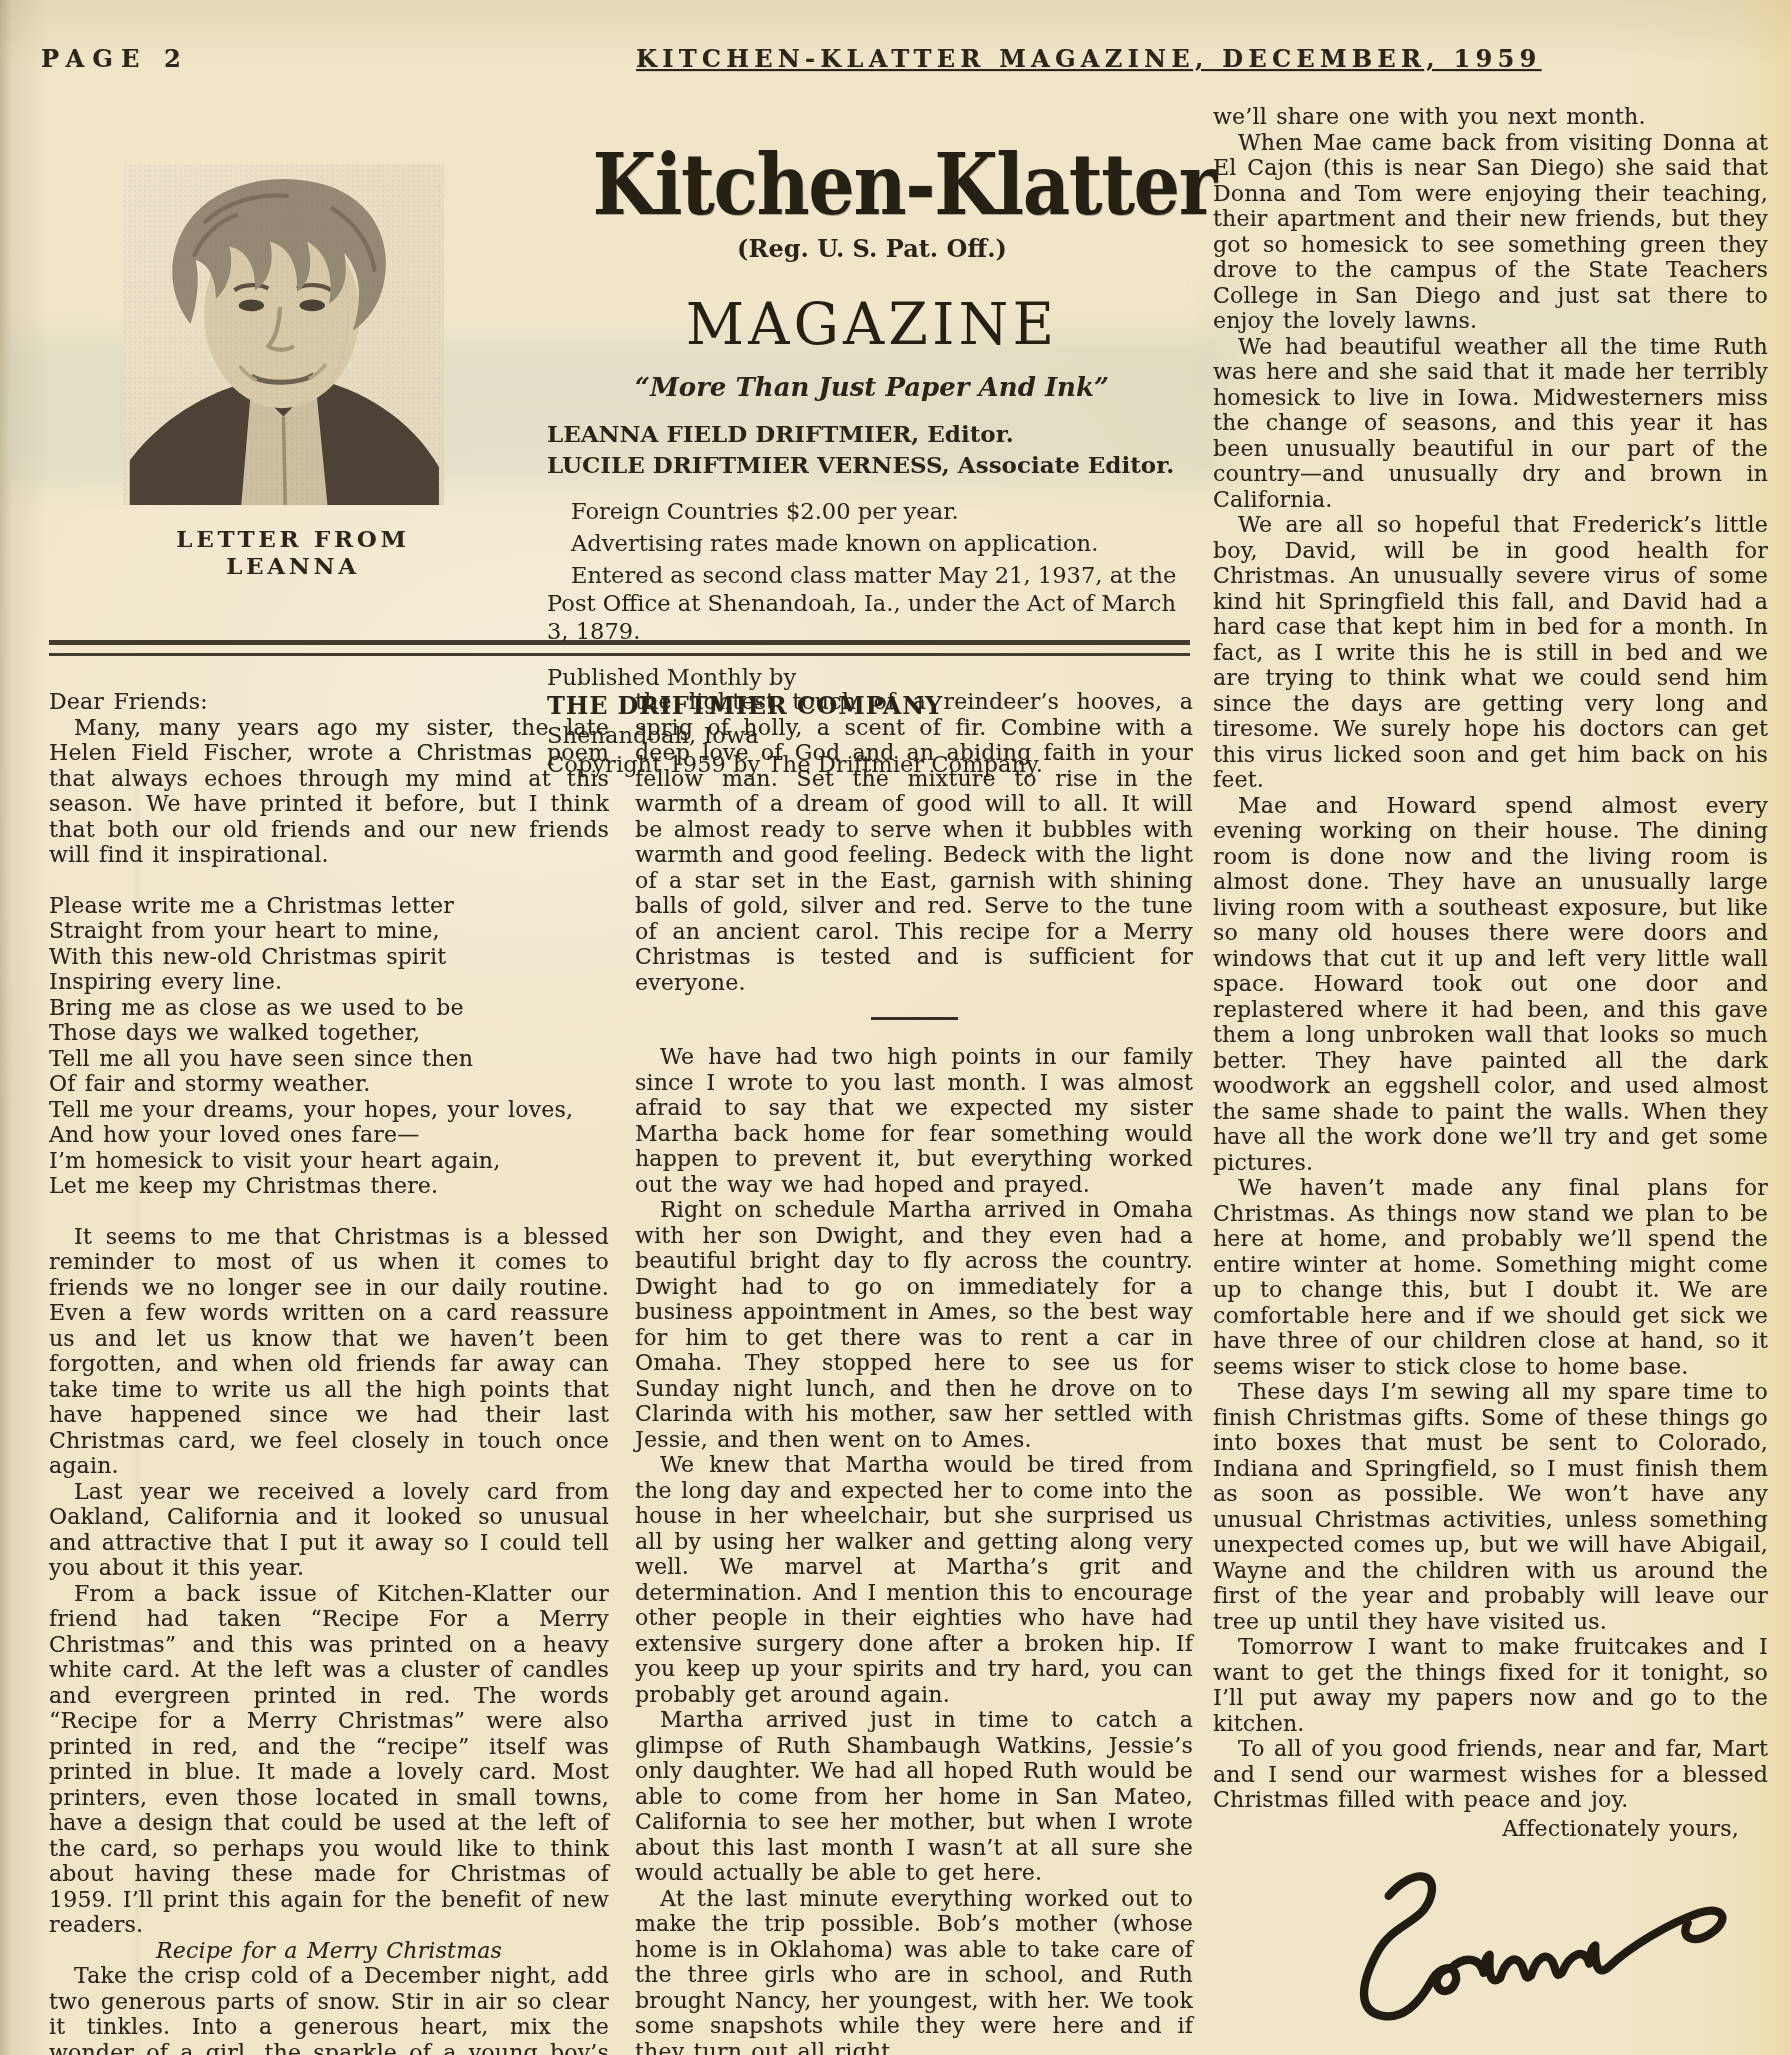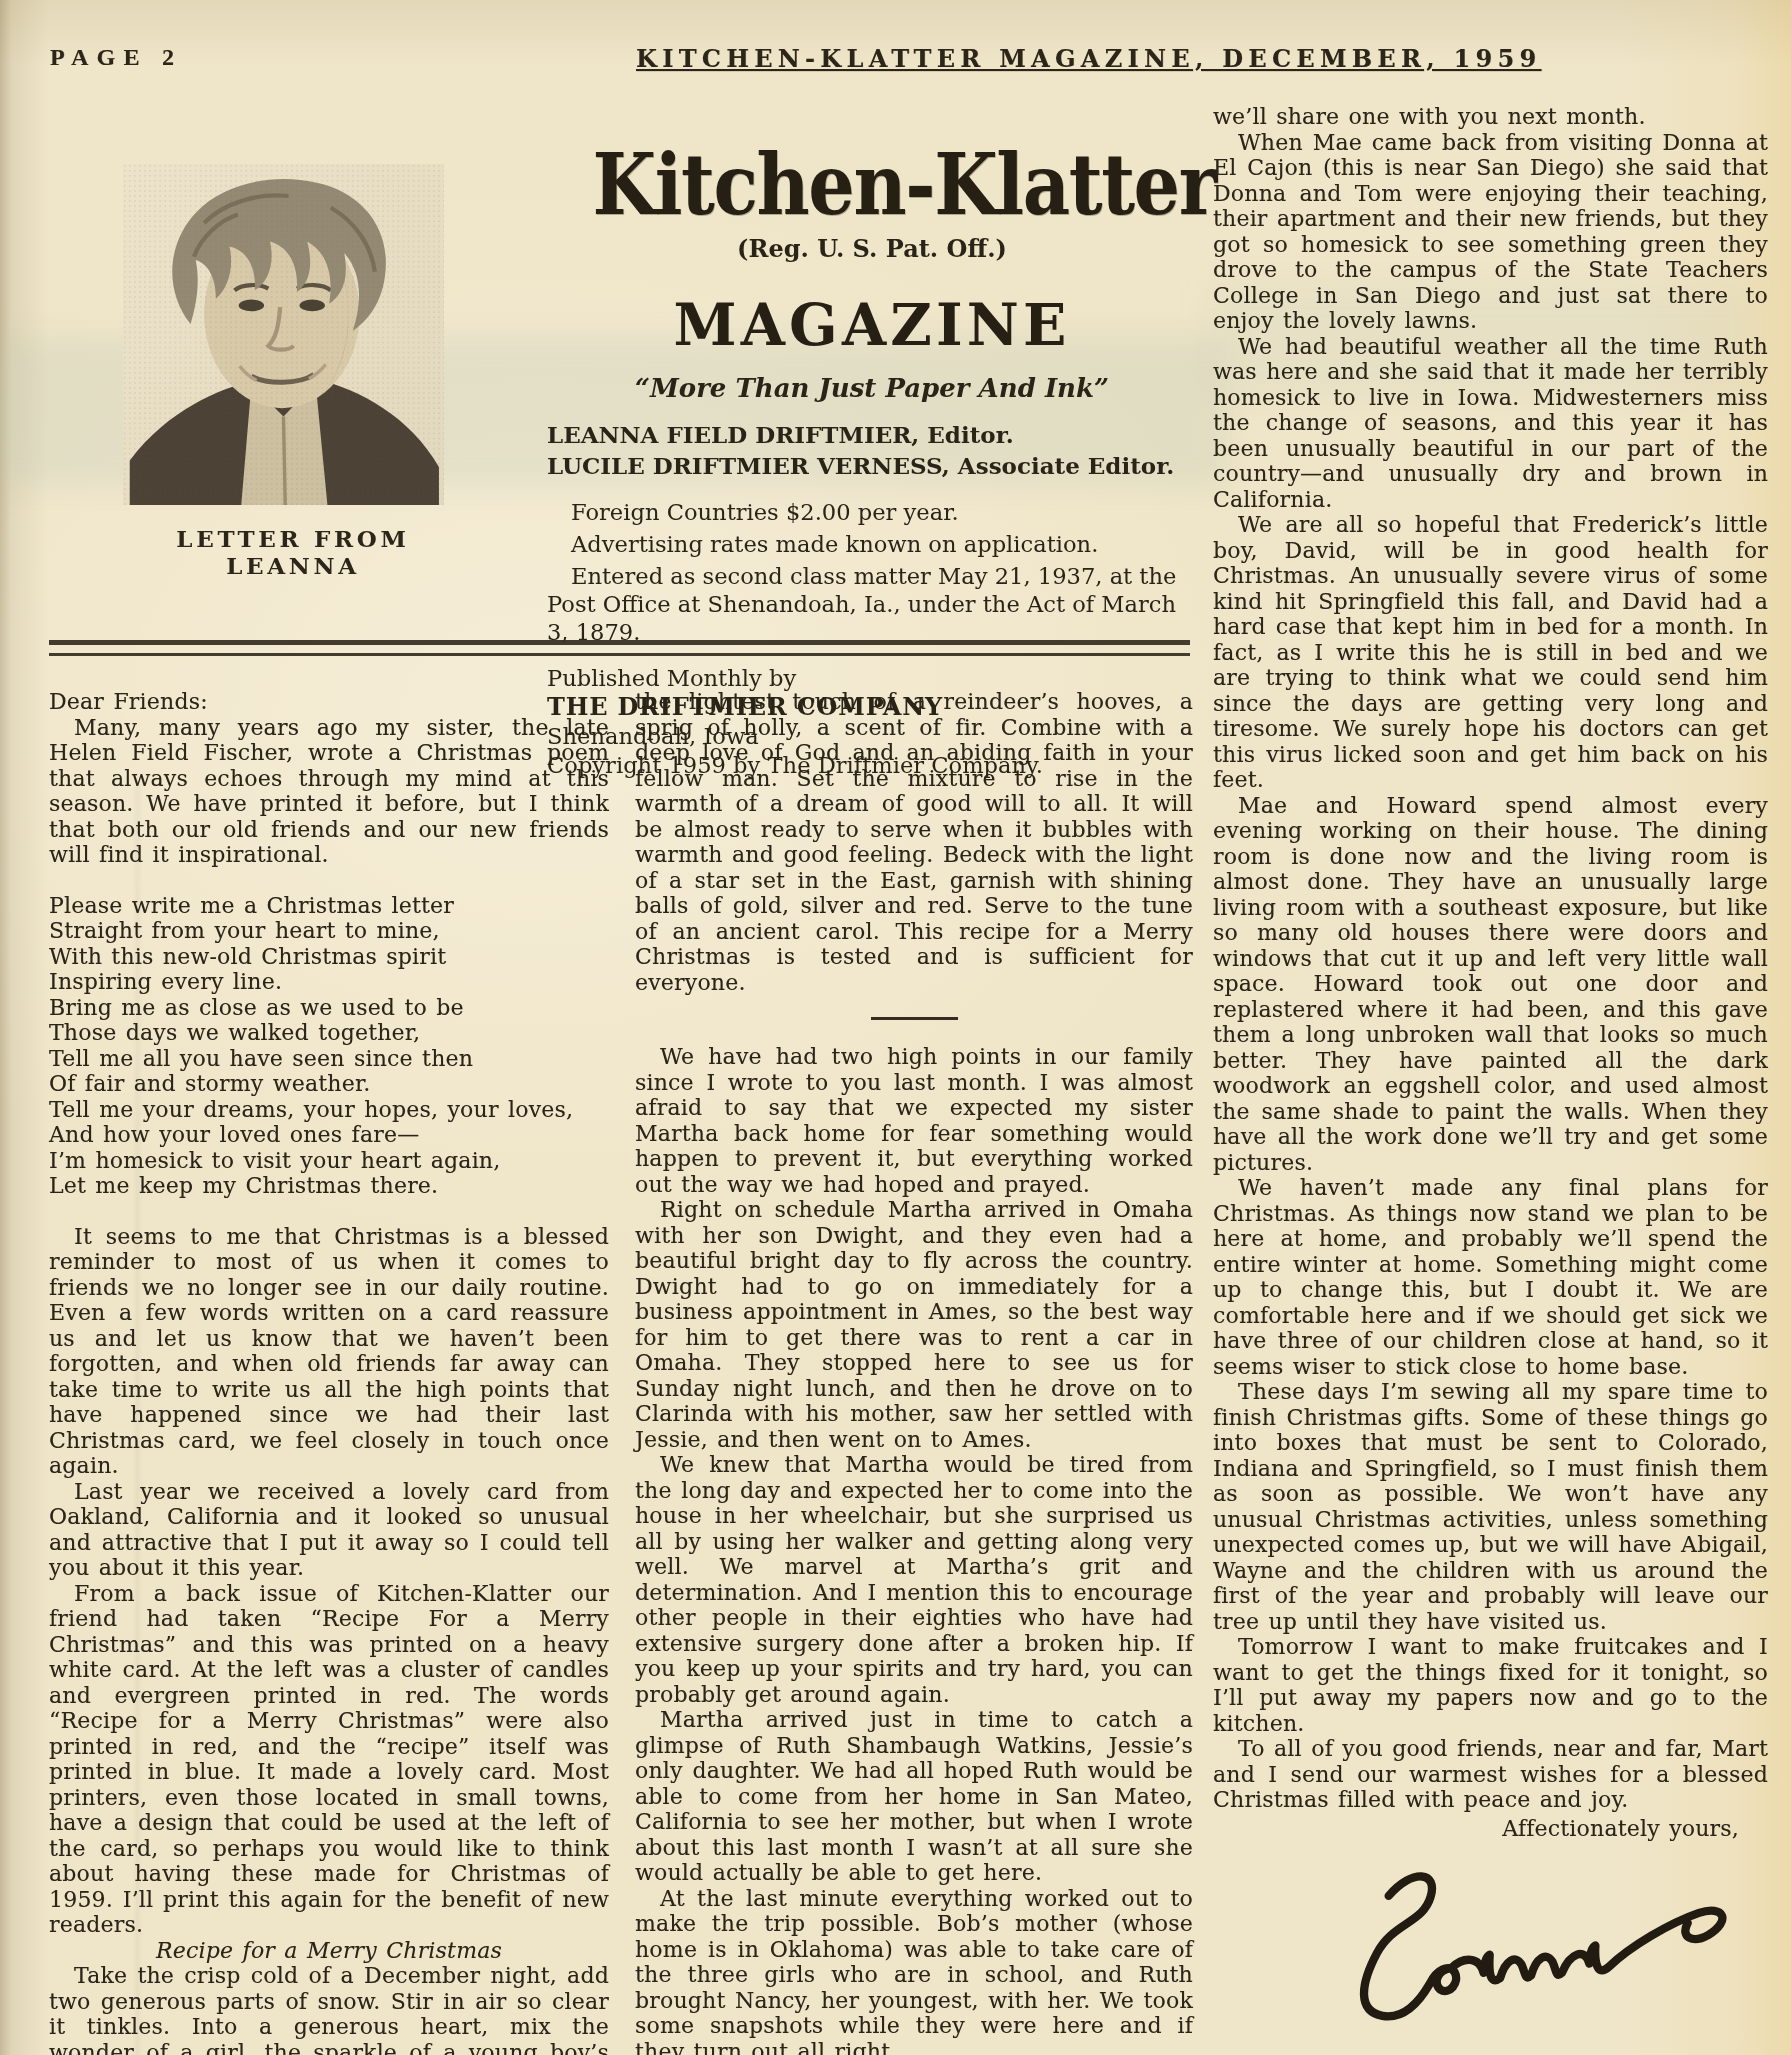--- a/index.html
+++ b/index.html
@@ -17,30 +17,30 @@
   }
   .ghost-band{position:absolute;left:0;top:337px;width:1225px;height:148px;
     background:rgba(170,188,172,0.20);filter:blur(14px);}
   .ghost-band2{position:absolute;left:1213px;top:288px;width:535px;height:107px;
     background:rgba(170,188,172,0.12);filter:blur(16.4px);}
   .ghost-line{position:absolute;left:136px;top:781px;width:2.9px;height:1357px;
     background:rgba(110,110,95,0.10);filter:blur(2.1px);}
 
   .hdr{position:absolute;top:44px;font-weight:bold;font-size:24px;letter-spacing:8.2px;
     color:#2c2519;white-space:nowrap;text-shadow:0.4px 0.4px 0 rgba(40,30,10,0.35);}
-  #page-label{left:50px;font-family:Liberation Serif, serif;}
+  #page-label{left:41px;}
   #issue-title{left:636px;letter-spacing:5.3px;text-decoration:underline;}
 
   
   .masthead-text{position:absolute;left:547px;top:140px;width:650px;}
   .brand{font-size:85px;font-weight:bold;text-align:center;line-height:88px;
     transform:scaleX(0.86);transform-origin:50% 50%;letter-spacing:-1.6px;color:#261f14;
     text-shadow:0.8px 0.8px 0 rgba(40,30,10,0.30);white-space:nowrap;}
   .reg{font-size:24px;font-weight:bold;text-align:center;margin-top:5.8px;}
-  .mag{font-size:57px;font-weight:bold;text-align:center;letter-spacing:4.1px;margin-top:28px;color:#261f14;}
+  .mag{font-size:57px;font-weight:normal;text-align:center;letter-spacing:4.1px;margin-top:28px;color:#261f14;}
   .tagline{font-size:26px;font-weight:bold;font-style:italic;text-align:center;margin-top:15px;}
   .mast-block{margin-top:18px;font-size:22.6px;line-height:28px;}
   .mast-block p{margin:1.6px 0;text-indent:0;}
   .mast-editors p{font-weight:bold;font-size:23px;margin:3.3px 0;}
   .mast-info p{text-indent:24px;margin:4.1px 0;}
   .mast-center{text-align:left;}
   .mast-center p{margin:0.8px 0;}
   .mast-co{font-weight:bold;font-size:24px;letter-spacing:0.8px;}
 
   

